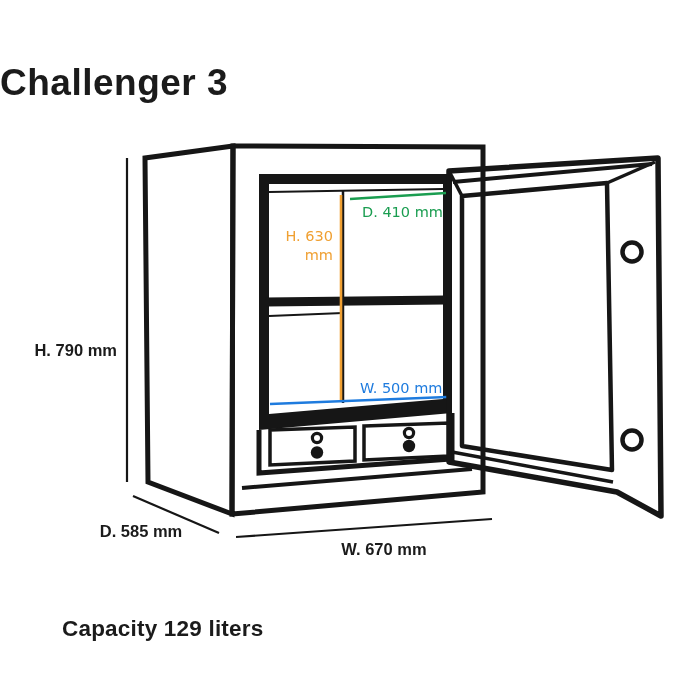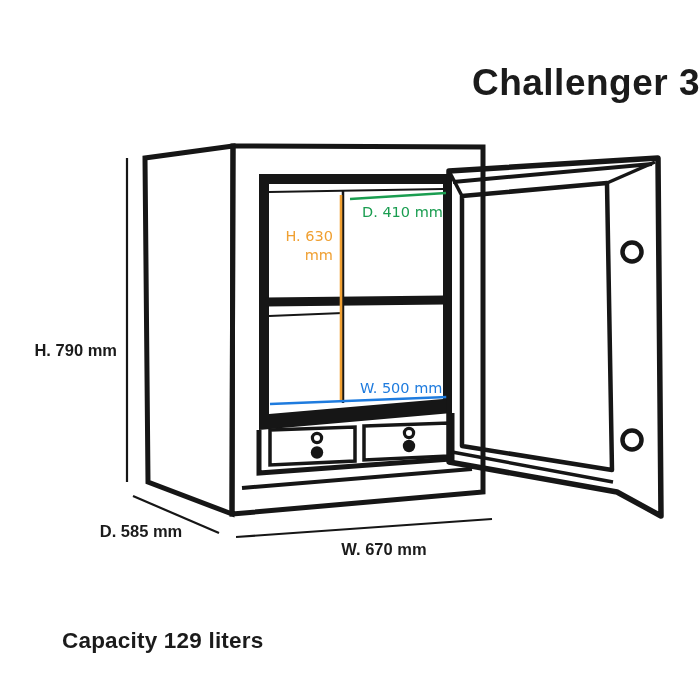--- a/index.html
+++ b/index.html
@@ -1,20 +1,20 @@
 <!DOCTYPE html>
 <html><head>
 <meta charset="utf-8">
 <style>
   html,body{margin:0;padding:0;background:#ffffff;}
   .stage{position:relative;width:700px;height:700px;background:#ffffff;overflow:hidden;
          font-family:"Liberation Sans",sans-serif;color:#161616;}
-  .title{position:absolute;top:62px;left:0;width:700px;text-align:right;
+  .title{position:absolute;top:62px;left:0;width:700px;text-align:left;
          font-size:37px;font-weight:700;letter-spacing:.5px;color:#1b1b1b;}
-  .spec{position:absolute;top:616px;font-size:22.5px;font-weight:700;color:#1b1b1b;letter-spacing:.2px;margin-top:12px;}
+  .spec{position:absolute;top:616px;font-size:22.5px;font-weight:700;color:#1b1b1b;letter-spacing:.2px;}
   .spec.capacity{left:62px;}
   .spec.weight{left:399px;}
   svg{position:absolute;top:0;left:0;}
   .art{stroke:#161616;fill:none;}
   .dimtext{font-family:"Liberation Sans",sans-serif;font-weight:700;font-size:16.5px;fill:#1b1b1b;}
   .innertext{font-family:"DejaVu Sans",sans-serif;font-size:14.5px;}
 </style>
 </head>
 <body>
 

